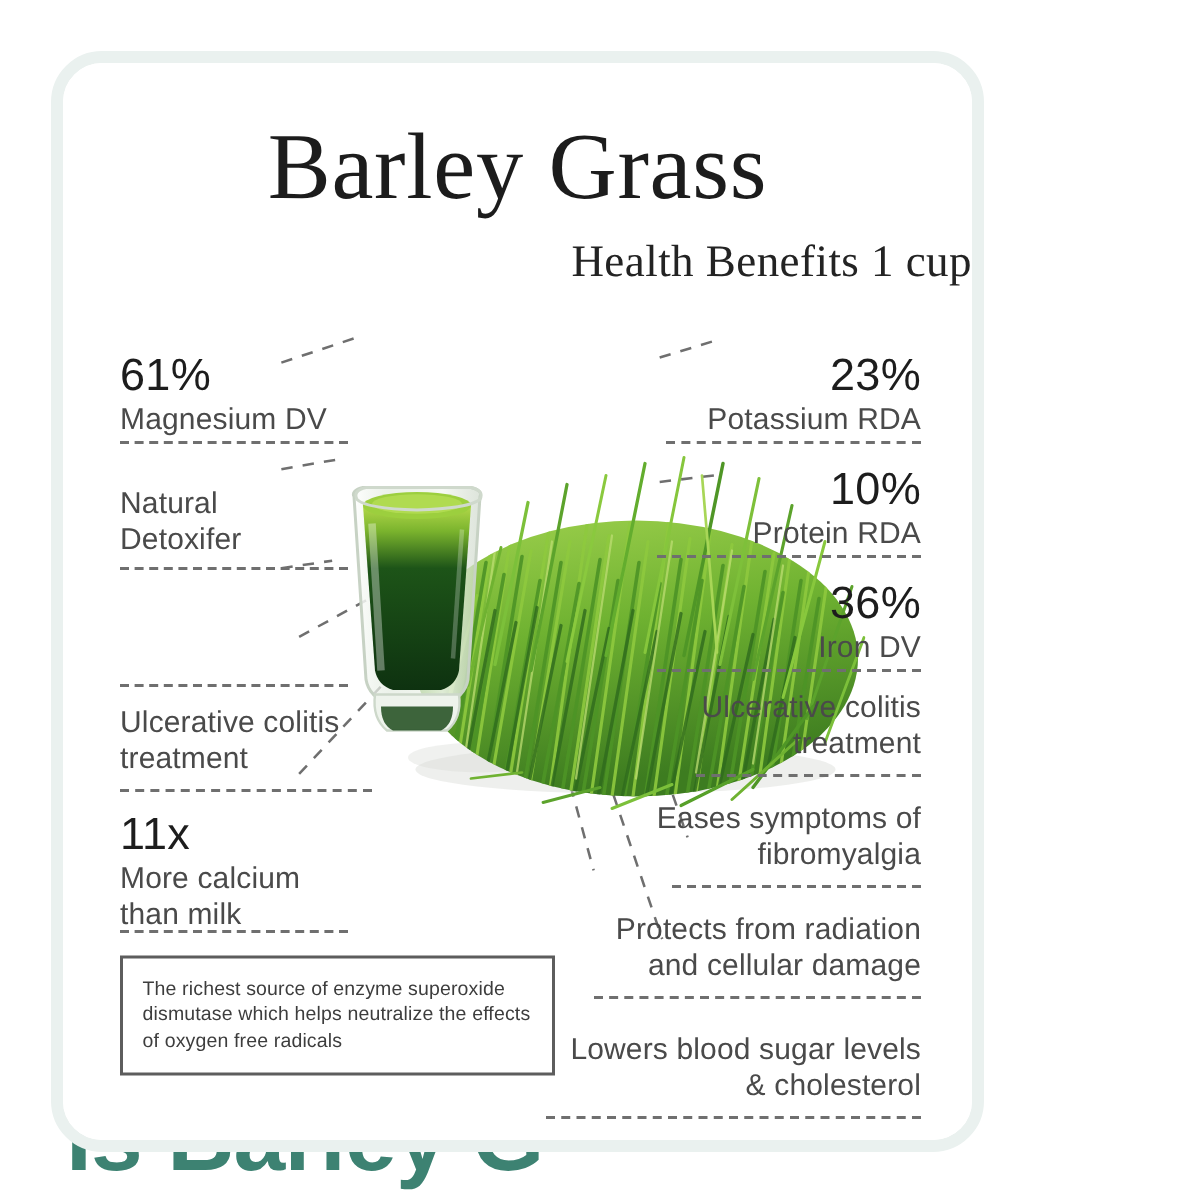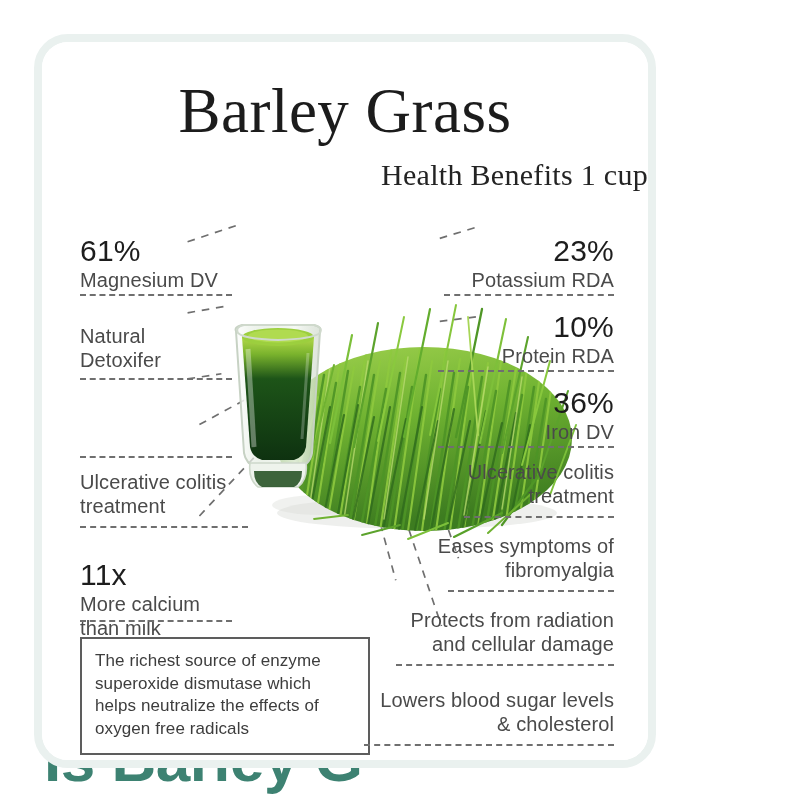--- a/index.html
+++ b/index.html
@@ -146,21 +146,21 @@
     top: 595px;
     width: 290px;
     border: 2px solid #5d5d5d;
     box-sizing: border-box;
     padding: 11px 13px 13px 13px;
     z-index: 4;
     background: #ffffff;
   }
   .note-box .note-text {
     font-family: "Liberation Sans", sans-serif;
-    font-size: 17px;
+    font-size: 13px;
     line-height: 1.33;
     color: #3d3d3d;
     white-space: pre-line;
     letter-spacing: 0.1px;
   }
 </style>
 </head>
 <body>
 
 <div id="stage">
@@ -346,21 +346,21 @@
       <div class="rule" style="left:38px; top:336px; width:152px;"></div>
 
       <div class="rule" style="left:38px; top:414px; width:152px;"></div>
 
       <div class="fact left" style="left:38px; top:428px; width:210px;">
         <span class="lbl">Ulcerative colitis
 treatment</span>
       </div>
       <div class="rule" style="left:38px; top:484px; width:168px;"></div>
 
-      <div class="fact left" style="left:38px; top:516px; width:200px;">
+      <div class="fact left" style="left:38px; top:498px; width:200px;">
         <span class="big">11x</span>
         <span class="lbl">More calcium
 than milk</span>
       </div>
       <div class="rule" style="left:38px; top:578px; width:152px;"></div>
 
       <div class="note-box">
         <div class="note-text">The richest source of enzyme superoxide dismutase which helps neutralize the effects of oxygen free radicals</div>
       </div>
 

